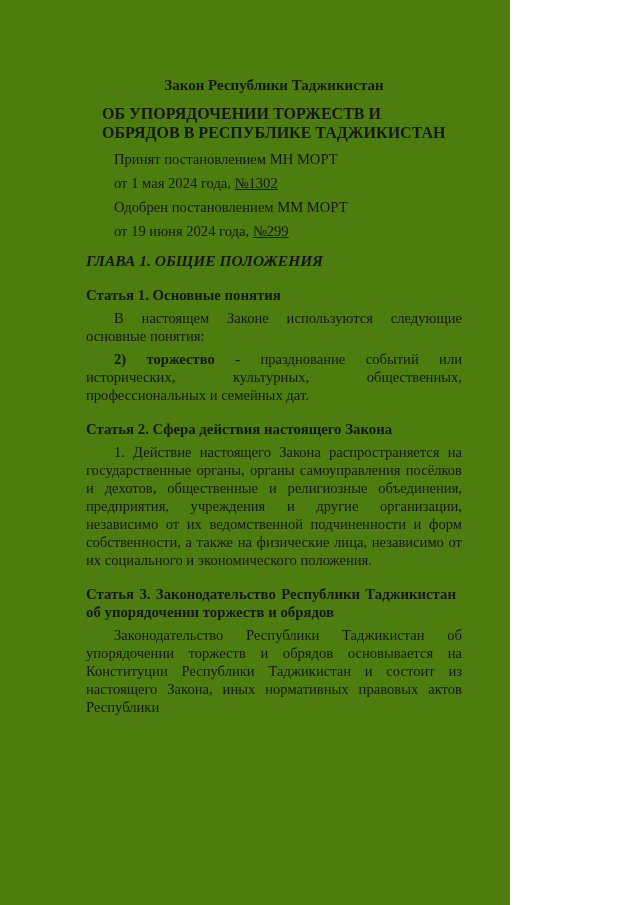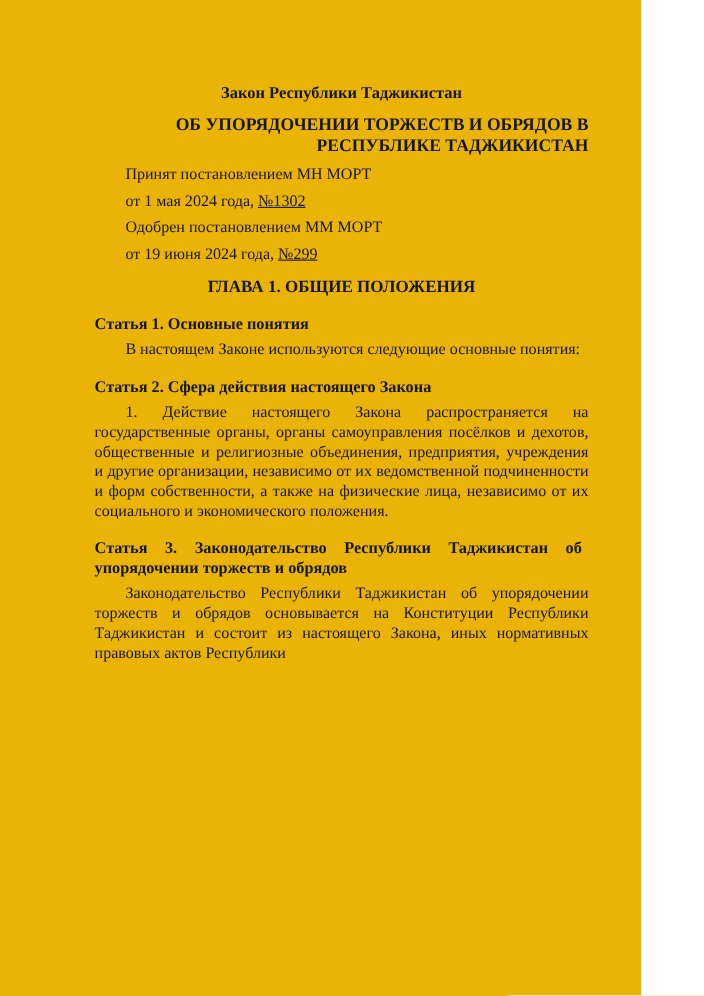--- a/index.html
+++ b/index.html
@@ -9,35 +9,35 @@
   }
   body {
     width: 640px;
     height: 905px;
     overflow: hidden;
     font-family: "Liberation Serif", "DejaVu Serif", serif;
     color: #161616;
   }
   .page {
     box-sizing: border-box;
-    width: 583px;
+    width: 510px;
     height: 905px;
     padding: 76px 48px 0 86px;
-    background: #eab308;
+    background: #4d7c0f;
   }
   .doc-kicker {
     margin: 0 0 10px 0;
     text-align: center;
     font-weight: bold;
     font-size: 15px;
     line-height: 18px;
   }
   .law-title {
-    margin: 0 0 8px 6px;
-    text-align: right;
+    margin: 0 0 8px 16px;
+    text-align: left;
     font-weight: bold;
     font-size: 16px;
     line-height: 19px;
   }
   .meta-p {
     margin: 0 0 6px 0;
     font-size: 14.6px;
     line-height: 18px;
     text-indent: 28px;
   }
@@ -47,24 +47,24 @@
   .body-p {
     margin: 0 0 5px 0;
     font-size: 14.6px;
     line-height: 18px;
     text-indent: 28px;
     text-align: justify;
     text-align-last: left;
   }
   .chapter-heading {
     margin: 12px 0 14px 0;
-    text-align: center;
     font-weight: bold;
     font-size: 15.5px;
     line-height: 18px;
+    font-style: italic;
   }
   .article-heading {
     margin: 16px 6px 5px 0;
     font-weight: bold;
     font-size: 14.8px;
     line-height: 18px;
     text-align: justify;
     text-align-last: left;
   }
 </style>
@@ -86,20 +86,21 @@
   <p class="meta-p"><span>от 19 июня 2024 года, </span><span class="underlined">№299</span></p>
 
 
   <h2 class="chapter-heading">ГЛАВА 1. ОБЩИЕ ПОЛОЖЕНИЯ</h2>
 
   <h3 class="article-heading">Статья 1. Основные понятия</h3>
 
   <p class="body-p">В настоящем Законе используются следующие основные понятия:</p>
 
 
+  <p class="body-p"><b>2) торжество</b><span> - празднование событий или исторических, культурных, общественных, профессиональных и семейных дат.</span></p>
 
   <h3 class="article-heading">Статья 2. Сфера действия настоящего Закона</h3>
 
   <p class="body-p">1. Действие настоящего Закона распространяется на государственные органы, органы самоуправления посёлков и дехотов, общественные и религиозные объединения, предприятия, учреждения и другие организации, независимо от их ведомственной подчиненности и форм собственности, а также на физические лица, независимо от их социального и экономического положения.</p>
 
 
   <h3 class="article-heading">Статья 3. Законодательство Республики Таджикистан об упорядочении торжеств и обрядов</h3>
 
   <p class="body-p">Законодательство Республики Таджикистан об упорядочении торжеств и обрядов основывается на Конституции Республики Таджикистан и состоит из настоящего Закона, иных нормативных правовых актов Республики</p>
 

